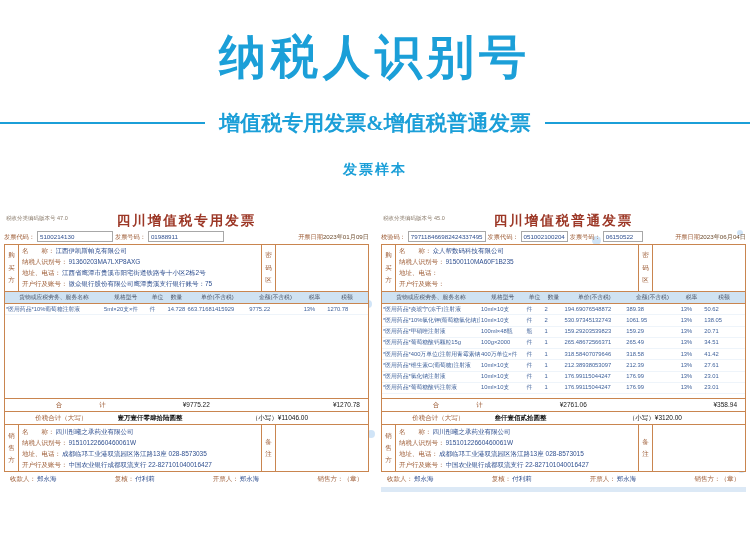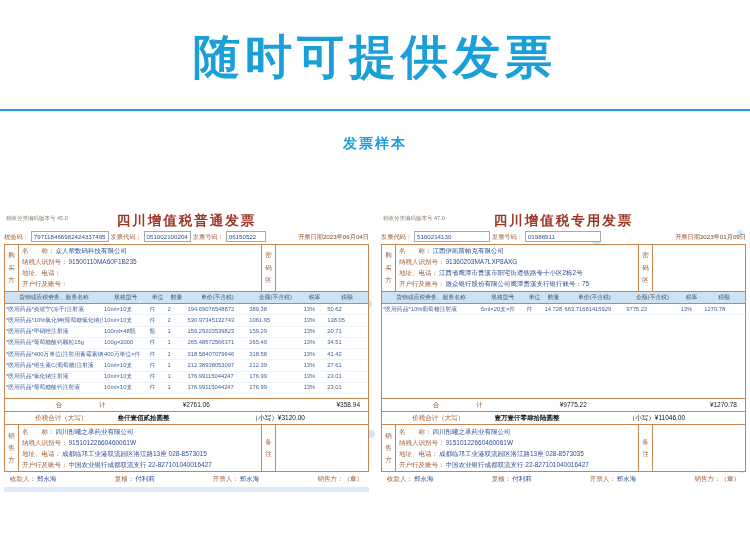--- a/index.html
+++ b/index.html
@@ -99,24 +99,25 @@
   .d7{width:6px;height:6px;left:731px;top:92px;}
   .d8{width:8px;height:8px;left:364px;top:88px;}
   .d9{width:7px;height:7px;left:360px;top:134px;}
   .d10{width:8px;height:8px;left:367px;top:218px;}
   .d11{width:6px;height:6px;left:737px;top:18px;}
   .d12{width:7px;height:7px;left:738px;top:254px;}
 </style>
 </head>
 <body>
 
-<div class="page-title">随时可提供发票</div>
+<div class="page-title">纳税人识别号</div>
 
 <div class="subtitle-row">
   <div class="subtitle-line"></div>
+  <div class="subtitle-text">增值税专用发票&amp;增值税普通发票</div>
   <div class="subtitle-line"></div>
 </div>
 
 <div class="sample-label">发票样本</div>
 
 <div class="invoices">
 
   <div class="dot d1"></div>
   <div class="dot d2"></div>
   <div class="dot d3"></div>
@@ -127,57 +128,55 @@
   <div class="dot d8"></div>
   <div class="dot d9"></div>
   <div class="dot d10"></div>
   <div class="dot d11"></div>
   <div class="dot d12"></div>
 
   <div class="invoice">
     <div class="inv-top">
       <div class="inv-meta">
         <span>税收分类编码版本号</span>
-        <span>45.0</span>
-      </div>
-      <div class="inv-title">四川增值税普通发票</div>
+        <span>47.0</span>
+      </div>
+      <div class="inv-title">四川增值税专用发票</div>
     </div>
 
     <div class="inv-fields">
-      <span class="field-label">校验码：</span>
-      <span class="value-box">797118466982424337495</span>
       <span class="field-label">发票代码：</span>
-      <span class="value-box">051002100204</span>
+      <span class="value-box" style="min-width:70px">5100214130</span>
       <span class="field-label">发票号码：</span>
-      <span class="value-box">06150522</span>
-      <span class="inv-date"><span>开票日期</span><b>2023年06月04日</b></span>
+      <span class="value-box" style="min-width:70px">01988911</span>
+      <span class="inv-date"><span>开票日期</span><b>2023年01月09日</b></span>
     </div>
 
     <div class="inv-body">
 
       <div class="party-box">
         <div class="v-label">
             <span>购买方</span>
           </div>
         <div class="party-fields">
           <div class="field-line">
               <span class="field-label">名　　称：</span>
-              <span class="field-value">众人帮数码科技有限公司</span>
+              <span class="field-value">江西伊凯斯帕克有限公司</span>
             </div>
           <div class="field-line">
               <span class="field-label">纳税人识别号：</span>
-              <span class="field-value">91500110MA60F1B235</span>
+              <span class="field-value">91360203MA7LXP8AXG</span>
             </div>
           <div class="field-line">
               <span class="field-label">地址、电话：</span>
-              <span class="field-value"></span>
+              <span class="field-value">江西省鹰潭市贵溪市阳宅街道铁路专十小区2栋2号</span>
             </div>
           <div class="field-line">
               <span class="field-label">开户行及账号：</span>
-              <span class="field-value"></span>
+              <span class="field-value">微众银行股份有限公司鹰潭贵溪支行银行账号：75</span>
             </div>
         </div>
         <div class="v-label pwd-label">
             <span>密码区</span>
           </div>
         <div class="pwd-area"></div>
       </div>
 
       <div class="items-area">
         <table class="items">
@@ -198,191 +197,122 @@
               <th>单位</th>
               <th>数量</th>
               <th>单价(不含税)</th>
               <th>金额(不含税)</th>
               <th>税率</th>
               <th>税额</th>
             </tr>
           </thead>
           <tbody>
             <tr>
-              <td>*医用药品*炎琥宁(冻干)注射液</td>
-                <td>10ml×10支</td>
-                <td>件</td>
-                <td>2</td>
-                <td>194.69076548872</td>
-                <td>389.38</td>
-                <td>13%</td>
-                <td>50.62</td>
-            </tr>
-            <tr>
-              <td>*医用药品*10%氯化钾(葡萄糖氯化钠)注射液</td>
-                <td>10ml×10支</td>
-                <td>件</td>
-                <td>2</td>
-                <td>530.97345132743</td>
-                <td>1061.95</td>
-                <td>13%</td>
-                <td>138.05</td>
-            </tr>
-            <tr>
-              <td>*医用药品*甲硝唑注射液</td>
-                <td>100ml×48瓶</td>
-                <td>瓶</td>
-                <td>1</td>
-                <td>159.29203539823</td>
-                <td>159.29</td>
-                <td>13%</td>
-                <td>20.71</td>
-            </tr>
-            <tr>
-              <td>*医用药品*葡萄糖酸钙颗粒15g</td>
-                <td>100g×2000</td>
-                <td>件</td>
-                <td>1</td>
-                <td>265.48672566371</td>
-                <td>265.49</td>
-                <td>13%</td>
-                <td>34.51</td>
-            </tr>
-            <tr>
-              <td>*医用药品*400万单位(注射用青霉素钠)</td>
-                <td>400万单位×件</td>
-                <td>件</td>
-                <td>1</td>
-                <td>318.58407079646</td>
-                <td>318.58</td>
-                <td>13%</td>
-                <td>41.42</td>
-            </tr>
-            <tr>
-              <td>*医用药品*维生素C(葡萄糖)注射液</td>
-                <td>10ml×10支</td>
-                <td>件</td>
-                <td>1</td>
-                <td>212.38938053097</td>
-                <td>212.39</td>
-                <td>13%</td>
-                <td>27.61</td>
-            </tr>
-            <tr>
-              <td>*医用药品*氯化钠注射液</td>
-                <td>10ml×10支</td>
-                <td>件</td>
-                <td>1</td>
-                <td>176.99115044247</td>
-                <td>176.99</td>
-                <td>13%</td>
-                <td>23.01</td>
-            </tr>
-            <tr>
-              <td>*医用药品*葡萄糖酸钙注射液</td>
-                <td>10ml×10支</td>
-                <td>件</td>
-                <td>1</td>
-                <td>176.99115044247</td>
-                <td>176.99</td>
-                <td>13%</td>
-                <td>23.01</td>
+              <td>*医用药品*10%葡萄糖注射液</td>
+                <td>5ml×20支×件</td>
+                <td>件</td>
+                <td>14.728</td>
+                <td>663.71681415929</td>
+                <td>9775.22</td>
+                <td>13%</td>
+                <td>1270.78</td>
             </tr>
           </tbody>
         </table>
       </div>
 
       <div class="totals-row">
         <span class="t-label">合　　计</span>
-        <span class="t-amount">¥2761.06</span>
-        <span class="t-tax">¥358.94</span>
+        <span class="t-amount">¥9775.22</span>
+        <span class="t-tax">¥1270.78</span>
       </div>
       <div class="words-row">
         <span class="w-label">价税合计（大写）</span>
-        <span class="w-value">叁仟壹佰贰拾圆整</span>
-        <span class="w-small"><span>（小写）</span><span>¥3120.00</span></span>
+        <span class="w-value">壹万壹仟零肆拾陆圆整</span>
+        <span class="w-small"><span>（小写）</span><span>¥11046.00</span></span>
       </div>
 
       <div class="party-box" style="border-bottom:none;">
         <div class="v-label">
             <span>销售方</span>
           </div>
         <div class="party-fields">
           <div class="field-line">
               <span class="field-label">名　　称：</span>
               <span class="field-value">四川彤曦之承药业有限公司</span>
             </div>
           <div class="field-line">
               <span class="field-label">纳税人识别号：</span>
               <span class="field-value">91510122660460061W</span>
             </div>
           <div class="field-line">
               <span class="field-label">地址、电话：</span>
-              <span class="field-value">成都临邛工业港双流园区洛江路13座 028-8573015</span>
+              <span class="field-value">成都临邛工业港双流园区洛江路13座 028-8573035</span>
             </div>
           <div class="field-line">
               <span class="field-label">开户行及账号：</span>
               <span class="field-value">中国农业银行成都双流支行 22-827101040016427</span>
             </div>
         </div>
         <div class="v-label pwd-label">
             <span>备注</span>
           </div>
         <div class="pwd-area"></div>
       </div>
     </div>
 
     <div class="inv-footer">
       <span><span class="field-label">收款人：</span><span class="field-value">郑永海</span></span>
       <span><span class="field-label">复核：</span><span class="field-value">付利莉</span></span>
       <span><span class="field-label">开票人：</span><span class="field-value">郑永海</span></span>
       <span><span class="field-label">销售方：</span><span class="field-label">（章）</span></span>
     </div>
-    <div class="bottom-strip"></div>
   </div>
 
   <div class="invoice">
     <div class="inv-top">
       <div class="inv-meta">
         <span>税收分类编码版本号</span>
-        <span>47.0</span>
-      </div>
-      <div class="inv-title">四川增值税专用发票</div>
+        <span>45.0</span>
+      </div>
+      <div class="inv-title">四川增值税普通发票</div>
     </div>
 
     <div class="inv-fields">
+      <span class="field-label">校验码：</span>
+      <span class="value-box">797118466982424337495</span>
       <span class="field-label">发票代码：</span>
-      <span class="value-box" style="min-width:70px">5100214130</span>
+      <span class="value-box">051002100204</span>
       <span class="field-label">发票号码：</span>
-      <span class="value-box" style="min-width:70px">01988911</span>
-      <span class="inv-date"><span>开票日期</span><b>2023年01月09日</b></span>
+      <span class="value-box">06150522</span>
+      <span class="inv-date"><span>开票日期</span><b>2023年06月04日</b></span>
     </div>
 
     <div class="inv-body">
 
       <div class="party-box">
         <div class="v-label">
             <span>购买方</span>
           </div>
         <div class="party-fields">
           <div class="field-line">
               <span class="field-label">名　　称：</span>
-              <span class="field-value">江西伊凯斯帕克有限公司</span>
+              <span class="field-value">众人帮数码科技有限公司</span>
             </div>
           <div class="field-line">
               <span class="field-label">纳税人识别号：</span>
-              <span class="field-value">91360203MA7LXP8AXG</span>
+              <span class="field-value">91500110MA60F1B235</span>
             </div>
           <div class="field-line">
               <span class="field-label">地址、电话：</span>
-              <span class="field-value">江西省鹰潭市贵溪市阳宅街道铁路专十小区2栋2号</span>
+              <span class="field-value"></span>
             </div>
           <div class="field-line">
               <span class="field-label">开户行及账号：</span>
-              <span class="field-value">微众银行股份有限公司鹰潭贵溪支行银行账号：75</span>
+              <span class="field-value"></span>
             </div>
         </div>
         <div class="v-label pwd-label">
             <span>密码区</span>
           </div>
         <div class="pwd-area"></div>
       </div>
 
       <div class="items-area">
         <table class="items">
@@ -403,73 +333,144 @@
               <th>单位</th>
               <th>数量</th>
               <th>单价(不含税)</th>
               <th>金额(不含税)</th>
               <th>税率</th>
               <th>税额</th>
             </tr>
           </thead>
           <tbody>
             <tr>
-              <td>*医用药品*10%葡萄糖注射液</td>
-                <td>5ml×20支×件</td>
-                <td>件</td>
-                <td>14.728</td>
-                <td>663.71681415929</td>
-                <td>9775.22</td>
-                <td>13%</td>
-                <td>1270.78</td>
+              <td>*医用药品*炎琥宁(冻干)注射液</td>
+                <td>10ml×10支</td>
+                <td>件</td>
+                <td>2</td>
+                <td>194.69076548872</td>
+                <td>389.38</td>
+                <td>13%</td>
+                <td>50.62</td>
+            </tr>
+            <tr>
+              <td>*医用药品*10%氯化钾(葡萄糖氯化钠)注射液</td>
+                <td>10ml×10支</td>
+                <td>件</td>
+                <td>2</td>
+                <td>530.97345132743</td>
+                <td>1061.95</td>
+                <td>13%</td>
+                <td>138.05</td>
+            </tr>
+            <tr>
+              <td>*医用药品*甲硝唑注射液</td>
+                <td>100ml×48瓶</td>
+                <td>瓶</td>
+                <td>1</td>
+                <td>159.29203539823</td>
+                <td>159.29</td>
+                <td>13%</td>
+                <td>20.71</td>
+            </tr>
+            <tr>
+              <td>*医用药品*葡萄糖酸钙颗粒15g</td>
+                <td>100g×2000</td>
+                <td>件</td>
+                <td>1</td>
+                <td>265.48672566371</td>
+                <td>265.49</td>
+                <td>13%</td>
+                <td>34.51</td>
+            </tr>
+            <tr>
+              <td>*医用药品*400万单位(注射用青霉素钠)</td>
+                <td>400万单位×件</td>
+                <td>件</td>
+                <td>1</td>
+                <td>318.58407079646</td>
+                <td>318.58</td>
+                <td>13%</td>
+                <td>41.42</td>
+            </tr>
+            <tr>
+              <td>*医用药品*维生素C(葡萄糖)注射液</td>
+                <td>10ml×10支</td>
+                <td>件</td>
+                <td>1</td>
+                <td>212.38938053097</td>
+                <td>212.39</td>
+                <td>13%</td>
+                <td>27.61</td>
+            </tr>
+            <tr>
+              <td>*医用药品*氯化钠注射液</td>
+                <td>10ml×10支</td>
+                <td>件</td>
+                <td>1</td>
+                <td>176.99115044247</td>
+                <td>176.99</td>
+                <td>13%</td>
+                <td>23.01</td>
+            </tr>
+            <tr>
+              <td>*医用药品*葡萄糖酸钙注射液</td>
+                <td>10ml×10支</td>
+                <td>件</td>
+                <td>1</td>
+                <td>176.99115044247</td>
+                <td>176.99</td>
+                <td>13%</td>
+                <td>23.01</td>
             </tr>
           </tbody>
         </table>
       </div>
 
       <div class="totals-row">
         <span class="t-label">合　　计</span>
-        <span class="t-amount">¥9775.22</span>
-        <span class="t-tax">¥1270.78</span>
+        <span class="t-amount">¥2761.06</span>
+        <span class="t-tax">¥358.94</span>
       </div>
       <div class="words-row">
         <span class="w-label">价税合计（大写）</span>
-        <span class="w-value">壹万壹仟零肆拾陆圆整</span>
-        <span class="w-small"><span>（小写）</span><span>¥11046.00</span></span>
+        <span class="w-value">叁仟壹佰贰拾圆整</span>
+        <span class="w-small"><span>（小写）</span><span>¥3120.00</span></span>
       </div>
 
       <div class="party-box" style="border-bottom:none;">
         <div class="v-label">
             <span>销售方</span>
           </div>
         <div class="party-fields">
           <div class="field-line">
               <span class="field-label">名　　称：</span>
               <span class="field-value">四川彤曦之承药业有限公司</span>
             </div>
           <div class="field-line">
               <span class="field-label">纳税人识别号：</span>
               <span class="field-value">91510122660460061W</span>
             </div>
           <div class="field-line">
               <span class="field-label">地址、电话：</span>
-              <span class="field-value">成都临邛工业港双流园区洛江路13座 028-8573035</span>
+              <span class="field-value">成都临邛工业港双流园区洛江路13座 028-8573015</span>
             </div>
           <div class="field-line">
               <span class="field-label">开户行及账号：</span>
               <span class="field-value">中国农业银行成都双流支行 22-827101040016427</span>
             </div>
         </div>
         <div class="v-label pwd-label">
             <span>备注</span>
           </div>
         <div class="pwd-area"></div>
       </div>
     </div>
 
     <div class="inv-footer">
       <span><span class="field-label">收款人：</span><span class="field-value">郑永海</span></span>
       <span><span class="field-label">复核：</span><span class="field-value">付利莉</span></span>
       <span><span class="field-label">开票人：</span><span class="field-value">郑永海</span></span>
       <span><span class="field-label">销售方：</span><span class="field-label">（章）</span></span>
     </div>
+    <div class="bottom-strip"></div>
   </div>
 </div>
 
 </body></html>

